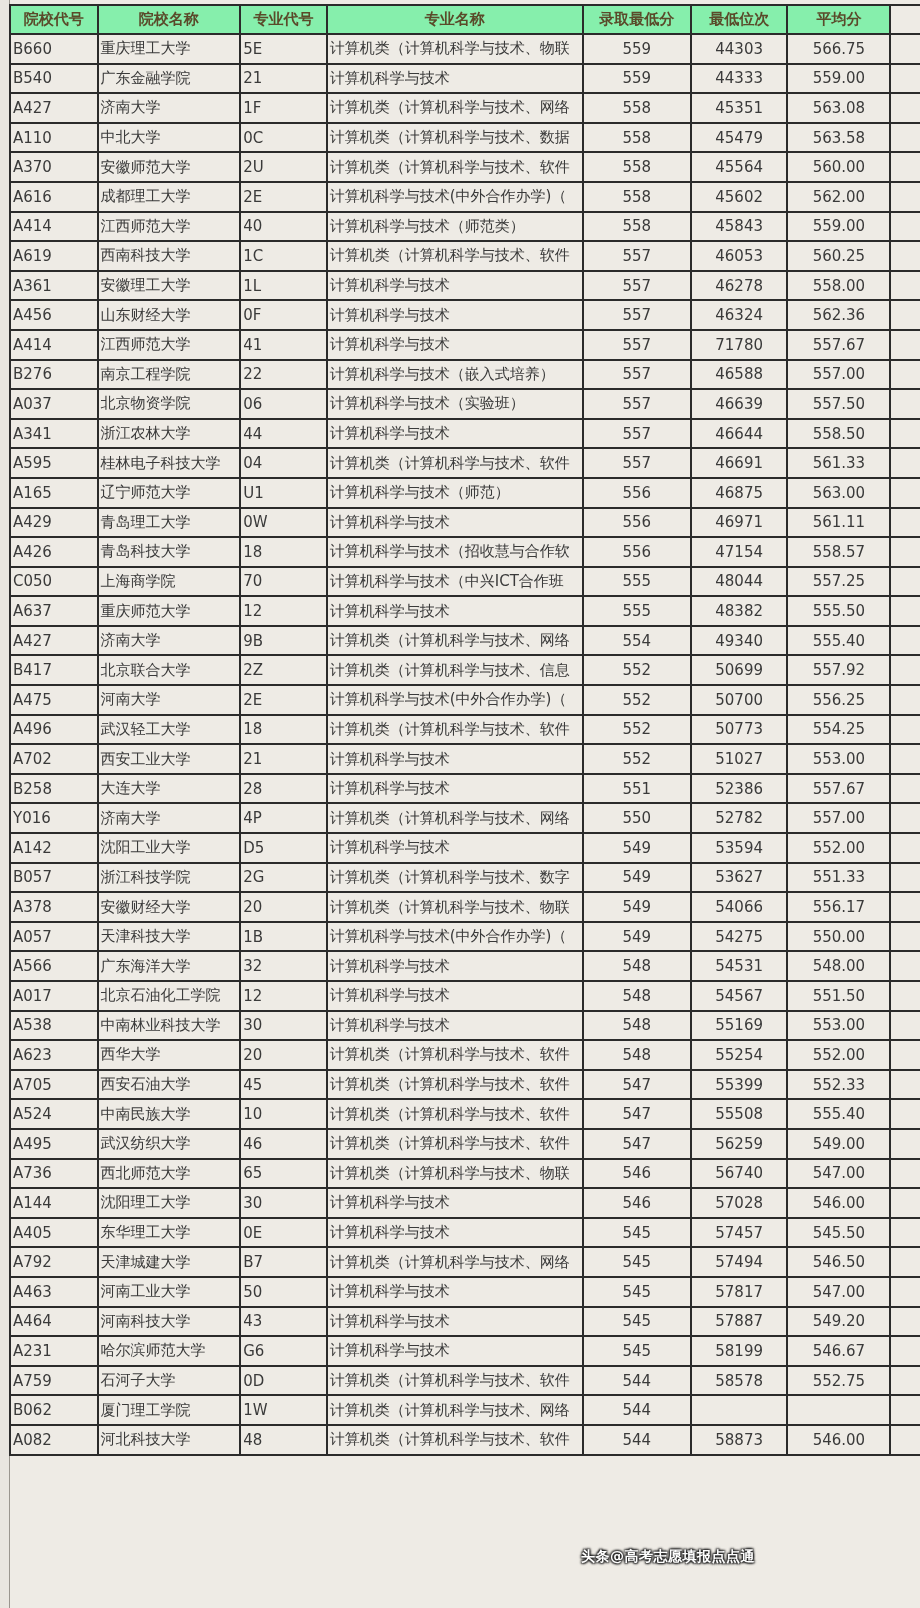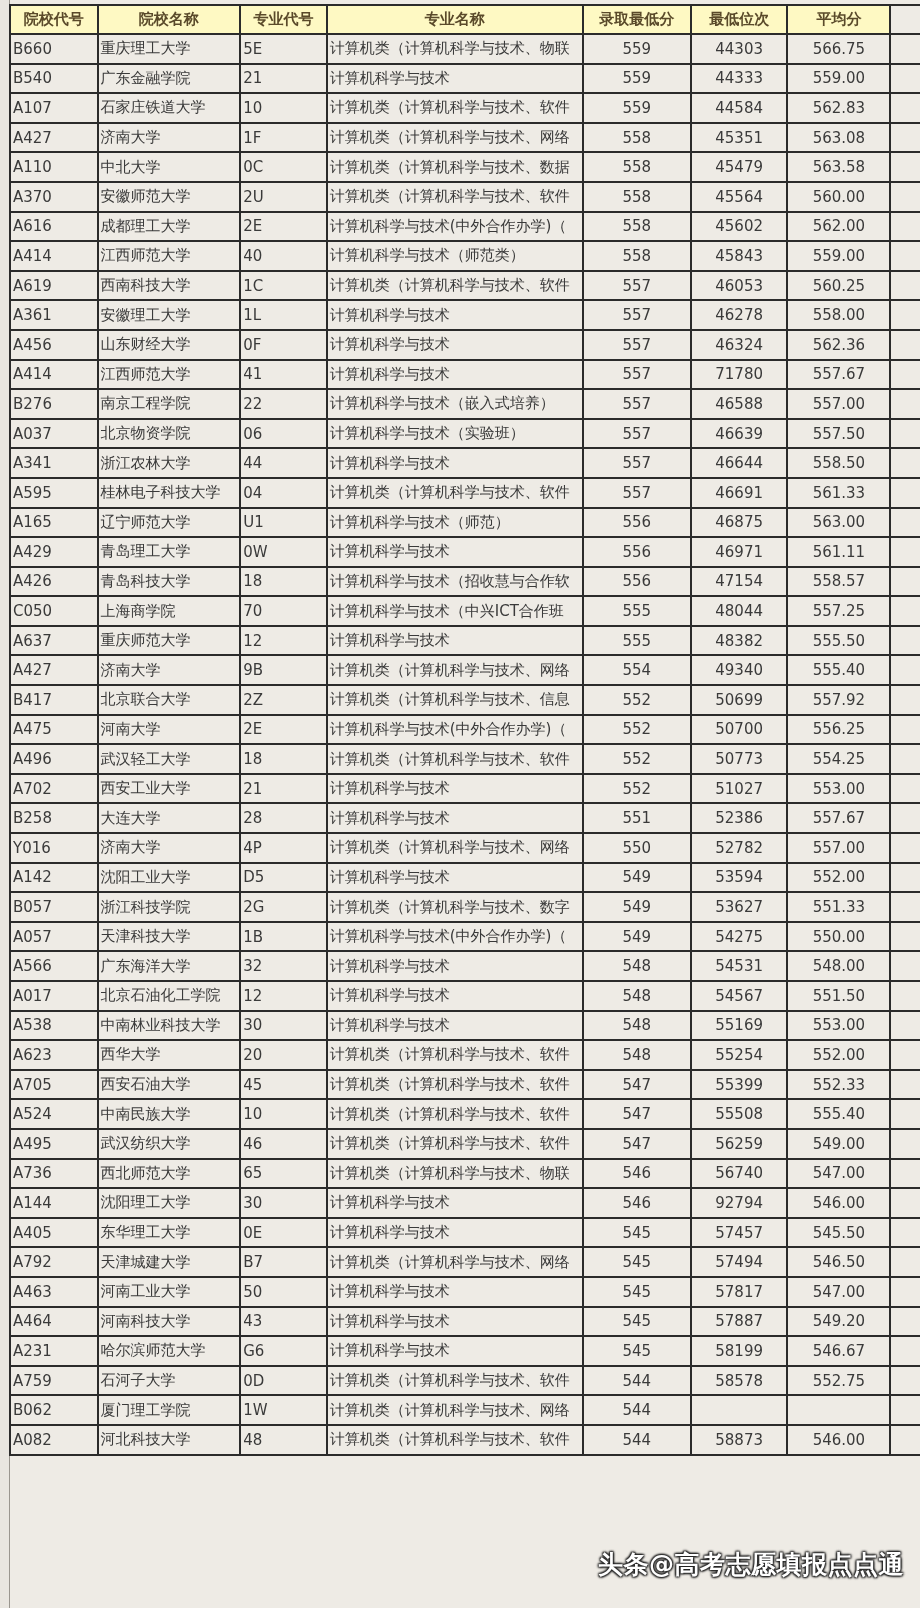--- a/index.html
+++ b/index.html
@@ -2,27 +2,27 @@
 <html><head>
 <meta charset="utf-8">
 <style>
   html, body { margin:0; padding:0; background:#ffffff; }
   body { width:920px; height:1608px; overflow:hidden; position:relative; font-family:"DejaVu Sans","Liberation Sans",sans-serif; }
   .sheet { position:absolute; left:0; top:0; width:920px; height:1608px; background:#eeebe5; }
   .topstrip { position:absolute; left:0; top:0; width:920px; height:4px; background:#eeebe5; border-bottom:1px solid #c8c4bc; }
   .leftgutter { position:absolute; left:0; top:0; width:9px; height:1608px; background:#e9e6e0; border-right:1px solid #9a968f; }
   table { position:absolute; left:9px; top:4px; border-collapse:collapse; table-layout:fixed; }
   th, td { border:2px solid #2b2b2b; padding:0; height:27.6px; font-size:15px; color:#3a3a3a; white-space:nowrap; overflow:hidden; }
-  th { background:#fef9c3; color:#5a4a2a; font-weight:bold; text-align:center; font-size:15px; height:27px; }
+  th { background:#86efac; color:#5a4a2a; font-weight:bold; text-align:center; font-size:15px; height:27px; }
   td { background:#eeebe5; }
   td.l { text-align:left; padding-left:2px; }
   td.c { text-align:center; }
   td.extra, th.extra { background:#eeebe5; border-right:none; }
   th.extra { background:#eeebe5; }
-  .watermark { position:absolute; left:598px; top:1548px; font-size:25px; color:#ffffff; font-weight:bold; letter-spacing:0.5px;
+  .watermark { position:absolute; left:581px; top:1548px; font-size:14px; color:#ffffff; font-weight:bold; letter-spacing:0.5px;
     text-shadow: 1px 1px 2px #222, -1px -1px 2px #222, 1px -1px 2px #222, -1px 1px 2px #222; }
 </style>
 </head>
 <body>
 
 <div class="sheet">
   <div class="topstrip"></div>
   <div class="leftgutter"></div>
   <table>
     <colgroup>
@@ -62,30 +62,20 @@
           <td class="l">B540</td>
           <td class="l">广东金融学院</td>
           <td class="l">21</td>
           <td class="l">计算机科学与技术</td>
           <td class="c">559</td>
           <td class="c">44333</td>
           <td class="c">559.00</td>
           <td class="extra"></td>
         </tr>
         <tr>
-          <td class="l">A107</td>
-          <td class="l">石家庄铁道大学</td>
-          <td class="l">10</td>
-          <td class="l">计算机类（计算机科学与技术、软件</td>
-          <td class="c">559</td>
-          <td class="c">44584</td>
-          <td class="c">562.83</td>
-          <td class="extra"></td>
-        </tr>
-        <tr>
           <td class="l">A427</td>
           <td class="l">济南大学</td>
           <td class="l">1F</td>
           <td class="l">计算机类（计算机科学与技术、网络</td>
           <td class="c">558</td>
           <td class="c">45351</td>
           <td class="c">563.08</td>
           <td class="extra"></td>
         </tr>
         <tr>
@@ -342,20 +332,30 @@
           <td class="l">B057</td>
           <td class="l">浙江科技学院</td>
           <td class="l">2G</td>
           <td class="l">计算机类（计算机科学与技术、数字</td>
           <td class="c">549</td>
           <td class="c">53627</td>
           <td class="c">551.33</td>
           <td class="extra"></td>
         </tr>
         <tr>
+          <td class="l">A378</td>
+          <td class="l">安徽财经大学</td>
+          <td class="l">20</td>
+          <td class="l">计算机类（计算机科学与技术、物联</td>
+          <td class="c">549</td>
+          <td class="c">54066</td>
+          <td class="c">556.17</td>
+          <td class="extra"></td>
+        </tr>
+        <tr>
           <td class="l">A057</td>
           <td class="l">天津科技大学</td>
           <td class="l">1B</td>
           <td class="l">计算机科学与技术(中外合作办学)（</td>
           <td class="c">549</td>
           <td class="c">54275</td>
           <td class="c">550.00</td>
           <td class="extra"></td>
         </tr>
         <tr>
@@ -437,21 +437,21 @@
           <td class="c">56740</td>
           <td class="c">547.00</td>
           <td class="extra"></td>
         </tr>
         <tr>
           <td class="l">A144</td>
           <td class="l">沈阳理工大学</td>
           <td class="l">30</td>
           <td class="l">计算机科学与技术</td>
           <td class="c">546</td>
-          <td class="c">92794</td>
+          <td class="c">57028</td>
           <td class="c">546.00</td>
           <td class="extra"></td>
         </tr>
         <tr>
           <td class="l">A405</td>
           <td class="l">东华理工大学</td>
           <td class="l">0E</td>
           <td class="l">计算机科学与技术</td>
           <td class="c">545</td>
           <td class="c">57457</td>

